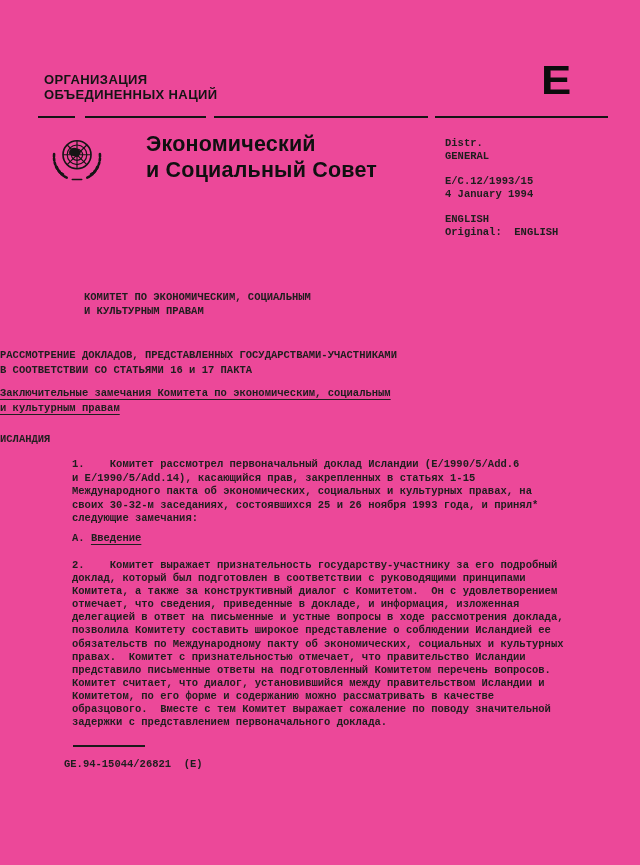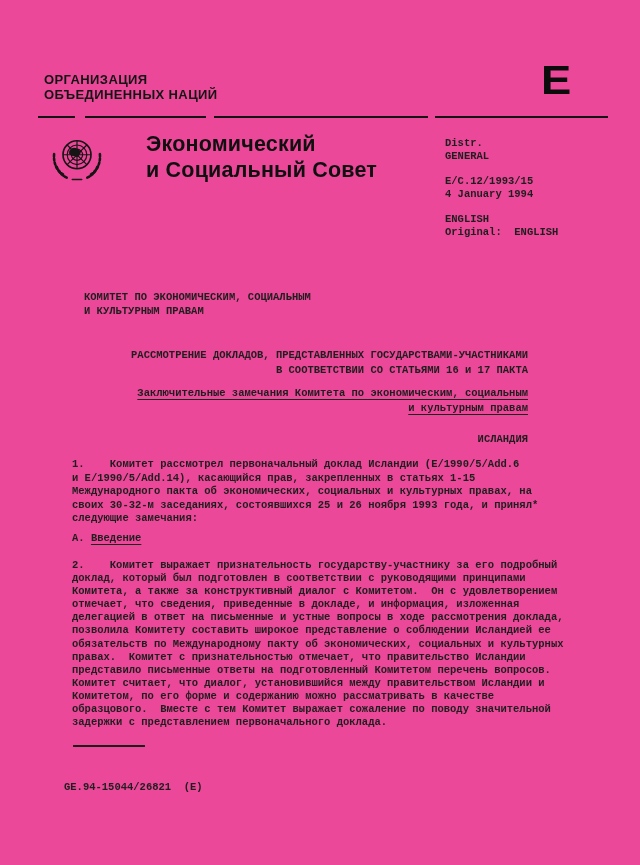--- a/index.html
+++ b/index.html
@@ -47,21 +47,21 @@
     left:146px;top:132px;
     font-family:"Liberation Sans","DejaVu Sans",sans-serif;
     font-weight:bold;font-size:21.5px;line-height:25.5px;
     color:#101010;letter-spacing:.2px;
     white-space:pre-line;
   }
   .distr-block{left:409px;top:137px;line-height:12.6px;margin-left:36px;}
   .distr-block .gap{height:13px;}
   
   .committee{left:84px;top:290px;line-height:14px;white-space:pre-line;}
-  .center-line{left:0;width:528px;text-align:right;}
+  .center-line{left:0;width:528px;text-align:left;}
   .main-title{top:348px;line-height:14.5px;white-space:pre-line;}
   .subtitle{top:386px;line-height:15px;}
   .subtitle .u{
     text-decoration:underline;
     text-underline-offset:2.5px;
     text-decoration-thickness:1.3px;
     display:block;
   }
   .country{top:433px;}
   .para{left:72px;max-width:510px;}
@@ -71,21 +71,21 @@
   .section-a .u{
     display:inline-block;
     text-decoration:underline;text-underline-offset:2.5px;
     text-decoration-thickness:1.3px;
   }
   .para2{top:559px;line-height:13.1px;}
   .fn-rule{left:73px;top:745px;width:72px;height:2px;background:#1a1a1a;}
   .footnote{left:72px;top:757px;}
   .footnote .marker{display:inline-block;margin-left:33px;}
   .footnote .fn-text{display:inline-block;margin-left:21px;}
-  .footer-ref{left:64px;top:781px;}
+  .footer-ref{left:64px;top:758px;}
 </style>
 </head>
 <body>
 
 <div class="page">
 
   <div class="abs org-name">ОРГАНИЗАЦИЯ
 ОБЪЕДИНЕННЫХ НАЦИЙ</div>
 
   <div class="abs doc-letter">E</div>

